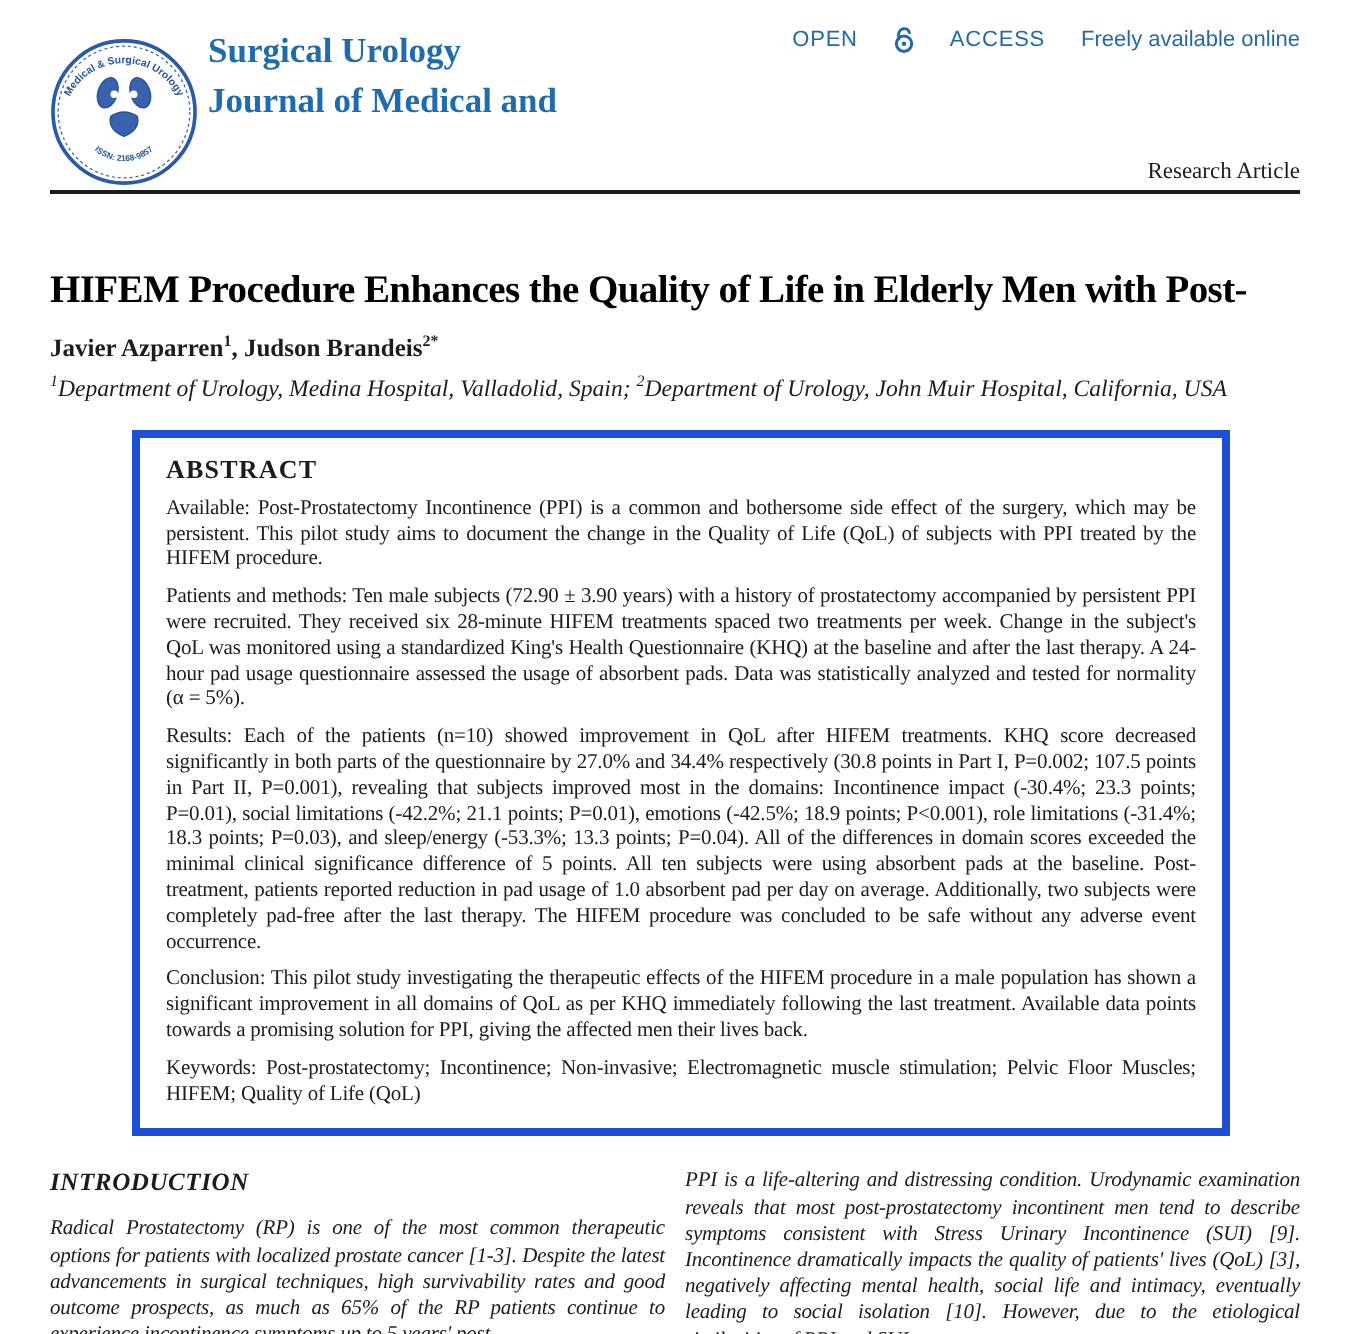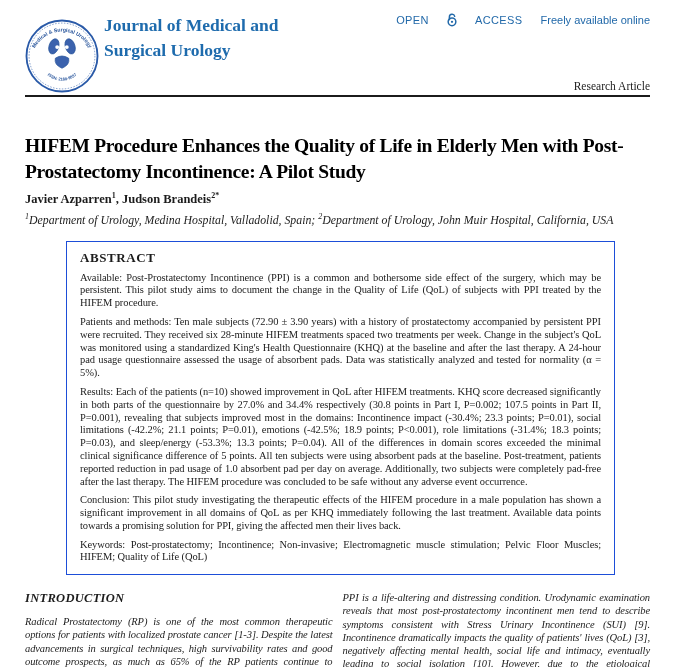--- a/index.html
+++ b/index.html
@@ -32,21 +32,21 @@
 
   
   main { padding: 0 25px; margin-top: 36px; }
   .title { margin: 13px 0 0; font-size: 19.5px; font-weight: 600; letter-spacing: -0.3px; line-height: 1.32; color: #000; }
   .title .tl { display: block; white-space: nowrap; }
   .authors { margin-top: 7px; font-size: 12.5px; font-weight: 700; }
   .authors sup, .affiliations sup { font-size: 8px; }
   .affiliations { margin-top: 4px; font-size: 11.8px; font-style: italic; }
 
   
-  .abstract-box { margin: 13px 35px 0 41px; border: 1px solid #1d4ed8; padding: 8px 13px 10px; }
+  .abstract-box { margin: 13px 35px 0 41px; border: 4px solid #1d4ed8; padding: 8px 13px 10px; }
   .abstract-box h2 { margin: 0 0 4px; font-size: 13px; font-weight: 600; letter-spacing: 0.6px; }
   .abstract-box p {
     margin: 6px 0 0; font-size: 10.5px; line-height: 12.8px;
     letter-spacing: -0.1px; text-align: justify;
   }
 
   
   .columns { display: flex; gap: 10px; margin-top: 16px; font-style: italic; }
   .col { flex: 1; min-width: 0; }
   .sec-heading { margin: 0 0 9px; font-size: 12.5px; font-weight: 600; letter-spacing: 0.3px; }
@@ -75,43 +75,42 @@
           <circle cx="56.5" cy="38" r="2.6" fill="#ffffff"></circle>
           <path d="M41,53 Q50,47 59,53 Q61,62 50,66.5 Q39,62 41,53 Z" fill="#3b62ad" stroke="#27549b" stroke-width="1"></path>
         </g>
         <text font-size="5.6" font-weight="bold" fill="#27549b" font-family="Liberation Sans, sans-serif">
           <textPath href="#arcBottom" startOffset="50%" text-anchor="middle">ISSN: 2168-9857</textPath>
         </text>
       </svg>
     </div>
 
     <div class="journal-name">
+      <div>Surgical Urology</div>
       <div>Journal of Medical and</div>
-      <div>Surgical Urology</div>
     </div>
 
     <div class="open-access">
       <span class="caps">OPEN</span>
       <svg width="14" height="15" viewBox="0 0 16 17">
         <path d="M5,8.5 V5.6 A3.1,3.1 0 0 1 11.1,4.9" fill="none" stroke="#2269a9" stroke-width="1.7" stroke-linecap="round"></path>
         <circle cx="8" cy="11.2" r="4.4" fill="none" stroke="#2269a9" stroke-width="1.7"></circle>
         <circle cx="8" cy="11.2" r="1.3" fill="#2269a9"></circle>
       </svg>
       <span class="caps">ACCESS</span>
       <span class="tagline">Freely available online</span>
     </div>
 
     <div class="article-type">Research Article</div>
   </header>
 
   <main>
 
     <h1 class="title">
       <span class="tl">HIFEM Procedure Enhances the Quality of Life in Elderly Men with Post-</span>
-      <span class="tl">Prostatectomy Incontinence: A Pilot Study</span>
     </h1>
 
     <div class="authors"><span>Javier Azparren</span><sup>1</sup><span>, </span><span>Judson Brandeis</span><sup>2*</sup></div>
 
     <div class="affiliations"><sup>1</sup><span>Department of Urology, Medina Hospital, Valladolid, Spain; </span><sup>2</sup><span>Department of Urology, John Muir Hospital, California, USA</span></div>
 
     <section class="abstract-box">
       <h2>ABSTRACT</h2>
       <p><span>Available: </span><span>Post-Prostatectomy Incontinence (PPI) is a common and bothersome side effect of the surgery, which may be persistent. This pilot study aims to document the change in the Quality of Life (QoL) of subjects with PPI treated by the HIFEM procedure.</span></p>
       <p><span>Patients and methods: </span><span>Ten male subjects (72.90 ± 3.90 years) with a history of prostatectomy accompanied by persistent PPI were recruited. They received six 28-minute HIFEM treatments spaced two treatments per week. Change in the subject's QoL was monitored using a standardized King's Health Questionnaire (KHQ) at the baseline and after the last therapy. A 24-hour pad usage questionnaire assessed the usage of absorbent pads. Data was statistically analyzed and tested for normality (α = 5%).</span></p>

